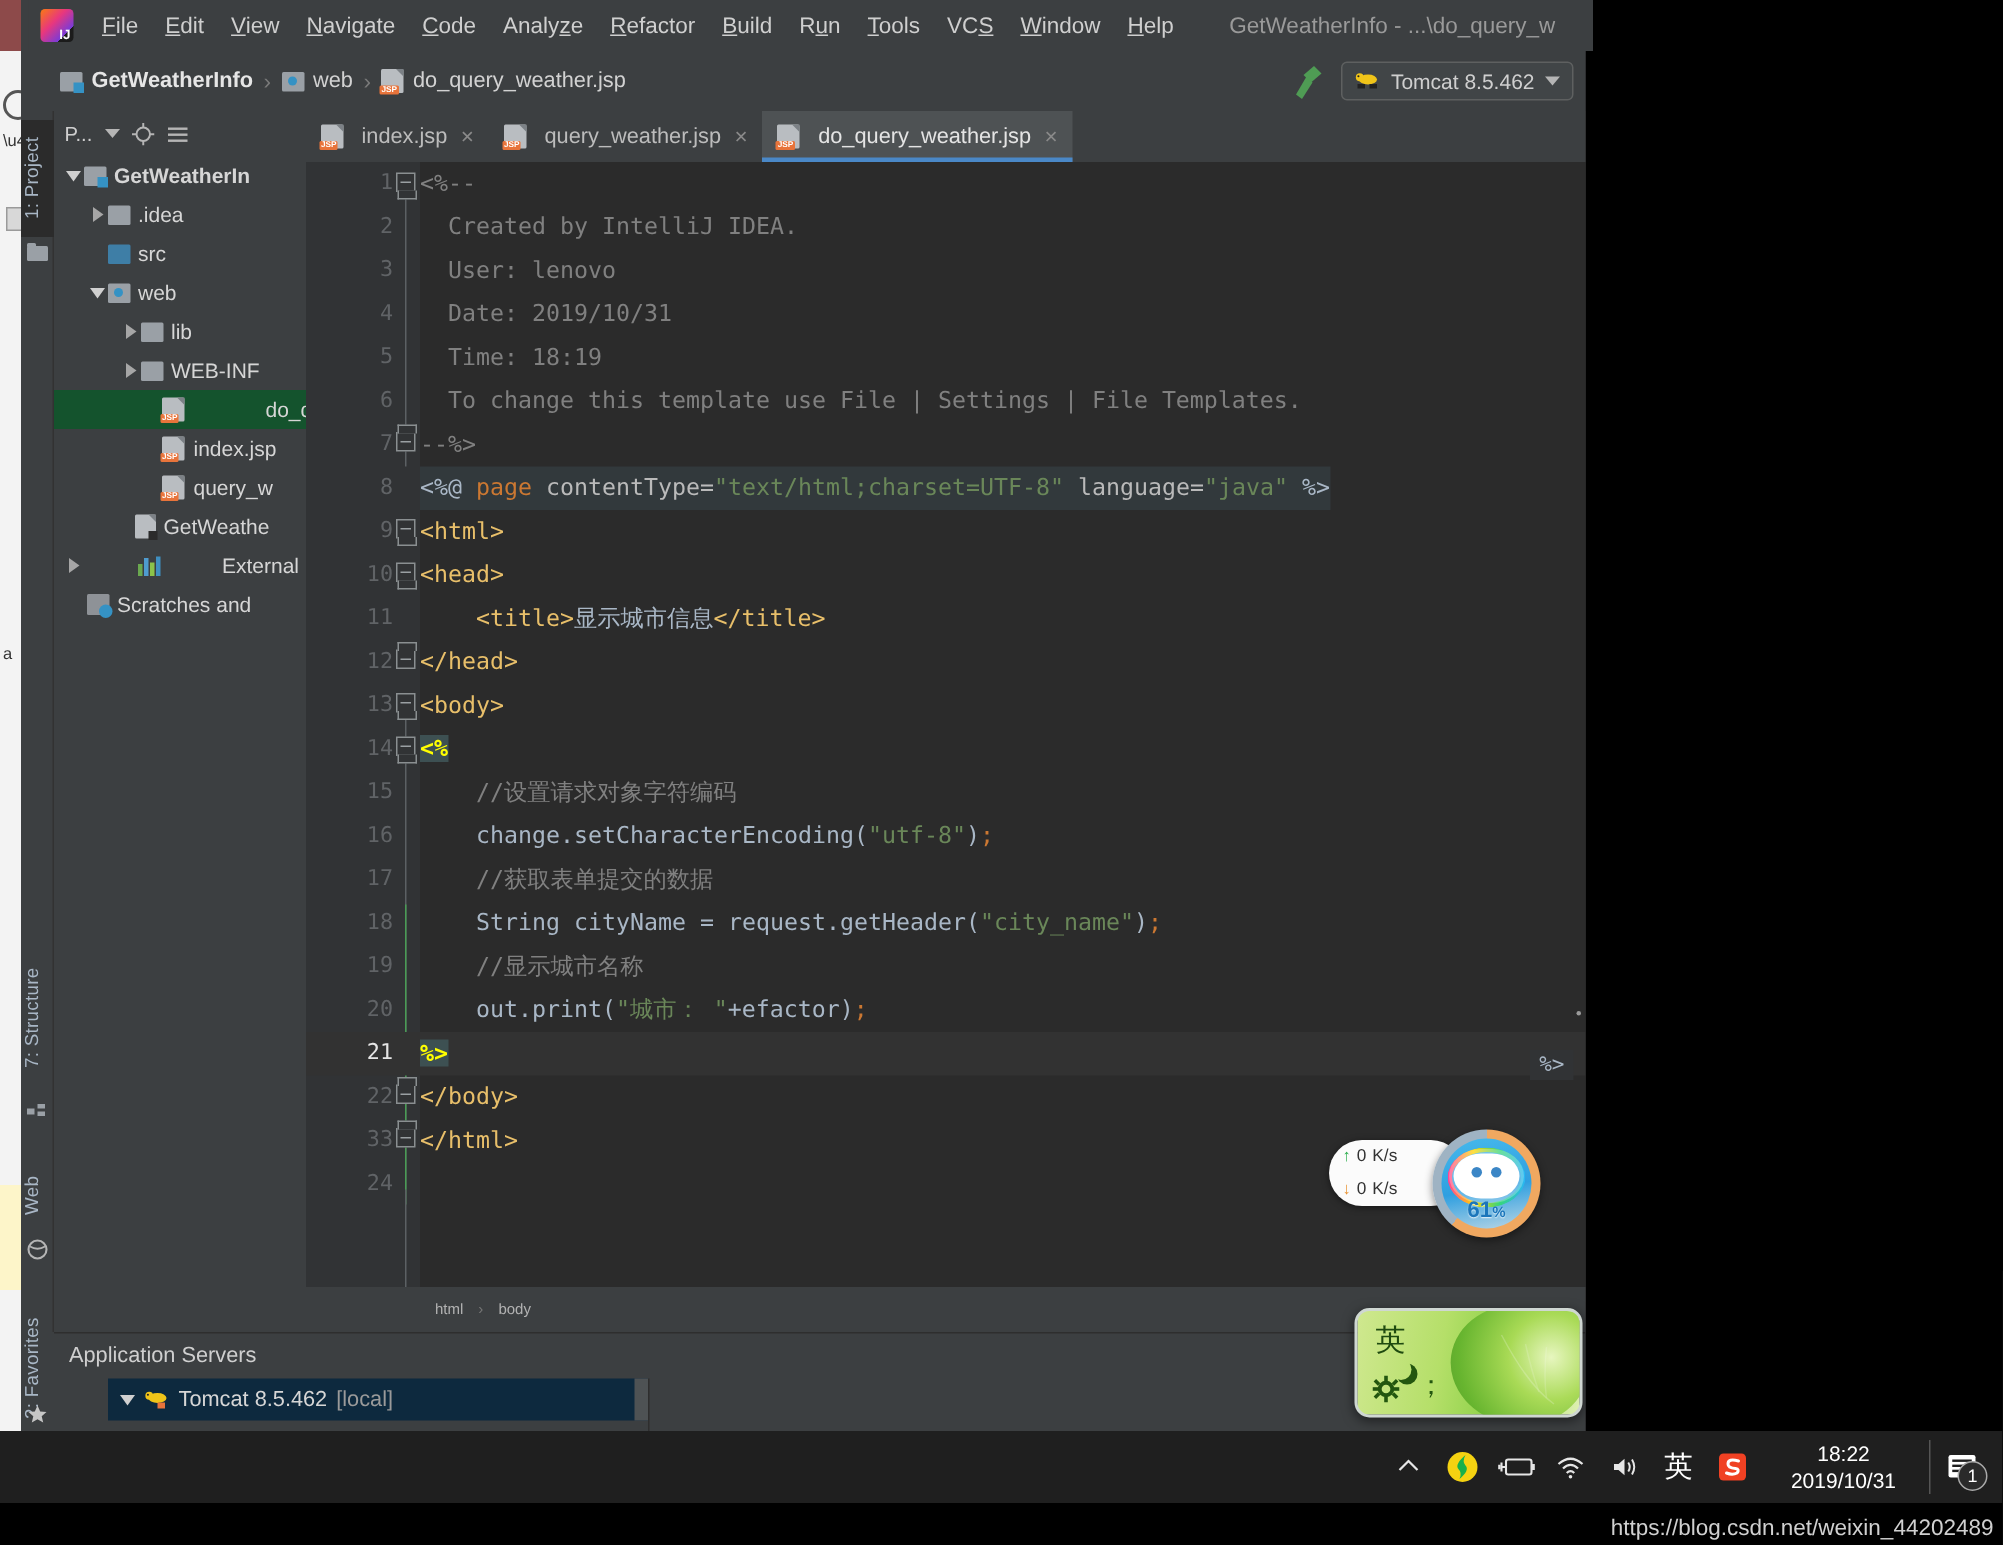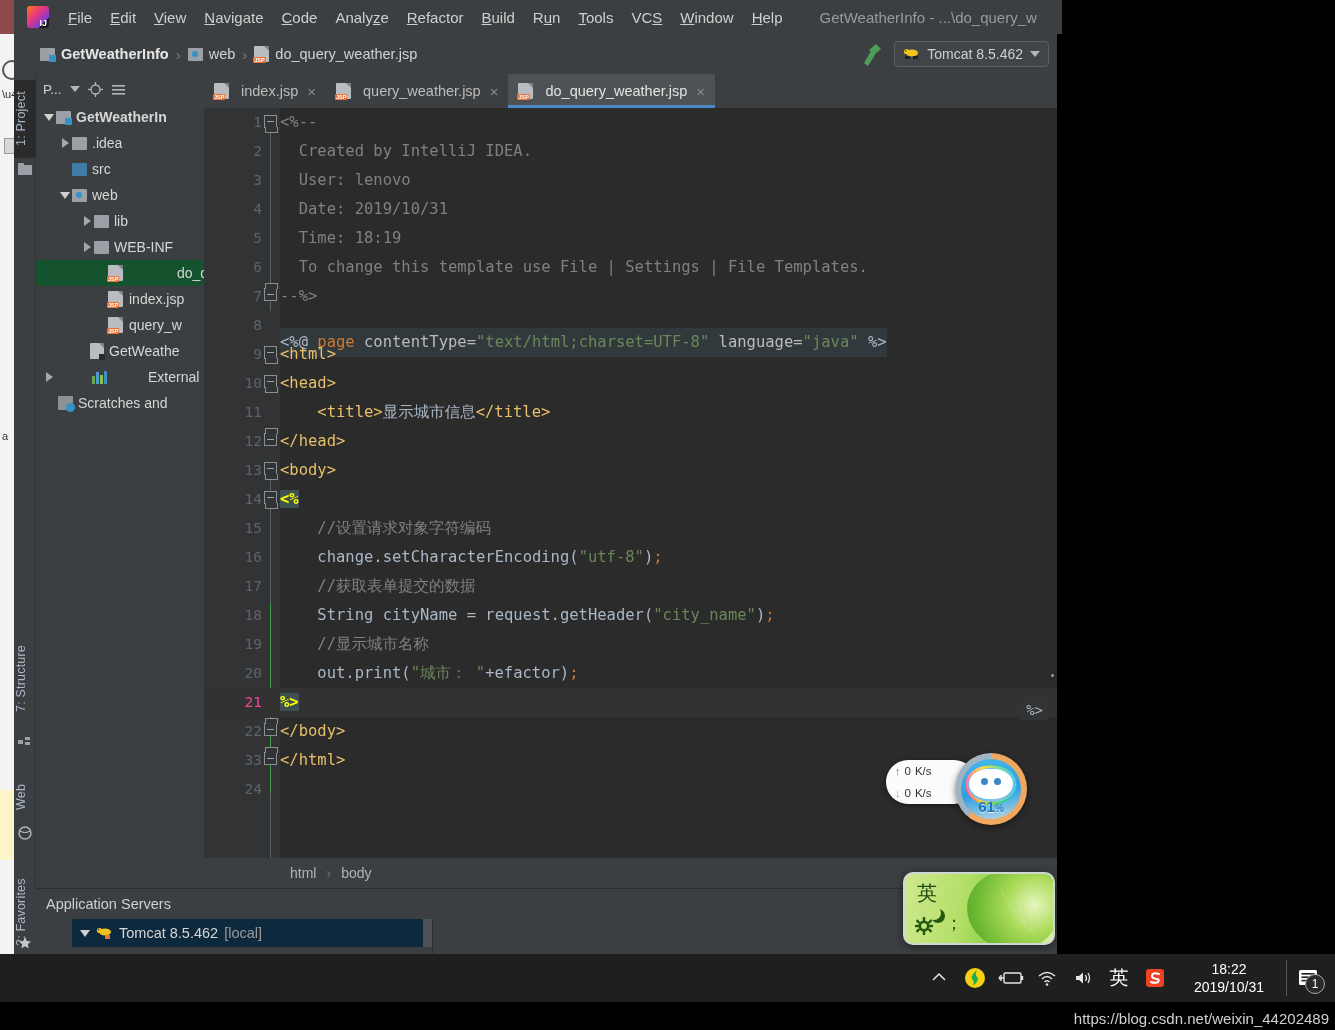--- a/index.html
+++ b/index.html
@@ -155,21 +155,21 @@
   .codelines {
     position:absolute; left:0; top:0; right:0; bottom:30px; overflow:hidden;
     font-family:"DejaVu Sans Mono", monospace; font-size:15.5px; line-height:29px;
   }
   .cl { position:relative; height:29px; white-space:pre; }
   .cl.curline { background:#323232; }
   .cl .ln {
     position:absolute; left:0; width:58px; text-align:right; color:#606366; font-size:14.5px;
     font-family:"DejaVu Sans Mono", monospace;
   }
-  .cl.curline .ln { color:#ec4899; }
+  .cl.curline .ln { color:#e5e5e5; }
   .cl .ctext { position:absolute; left:76px; }
   .foldbar { position:absolute; left:58px; top:0; bottom:30px; width:18px; }
   .fold-line { position:absolute; left:8px; width:1px; background:#5c6164; }
   .fold-line.teal { background:#499c54; }
   .foldmark {
     position:absolute; left:2px; width:13px; height:13px; border:1px solid #8a8f91; background:#313335;
   }
   .foldmark::before {
     content:""; position:absolute; left:2px; top:5px; width:7px; height:1px; background:#9aa0a3;
   }
@@ -185,26 +185,26 @@
   }
 
   
   .c-cmt   { color:#808080; }
   .c-tag   { color:#e8bf6a; }
   .c-txt   { color:#a9b7c6; }
   .c-kw    { color:#cc7832; }
   .c-attr  { color:#bababa; }
   .c-str   { color:#6a8759; }
   .c-punc  { color:#cc7832; }
-  .hl-directive { background:#32393c;margin-top:17px; }
+  .hl-directive { background:#32393c; }
   .hl-scriptlet { background:#3d5052; color:#ffff00; font-weight:bold; }
 
   .breadcrumbbar {
     position:absolute; left:0; right:0; bottom:0; height:30px; background:#3c3f41;
-    display:flex; align-items:center; padding-left:86px; font-size:14px; color:#b2b2b2; gap:10px;
+    display:flex; align-items:center; padding-left:86px; font-size:10px; color:#b2b2b2; gap:10px;
   }
   .breadcrumbbar .sep { color:#757575; }
   .err-stripe { position:absolute; right:3px; width:3px; height:3px; background:#9a9a9a; border-radius:50%; }
   .minimap-frag {
     position:absolute; right:8px; top:592px; padding:2px 6px; background:#313335;
     font-family:"DejaVu Sans Mono", monospace; font-size:14px; color:#a9b7c6;
   }
 
   
   .bottompanel {

